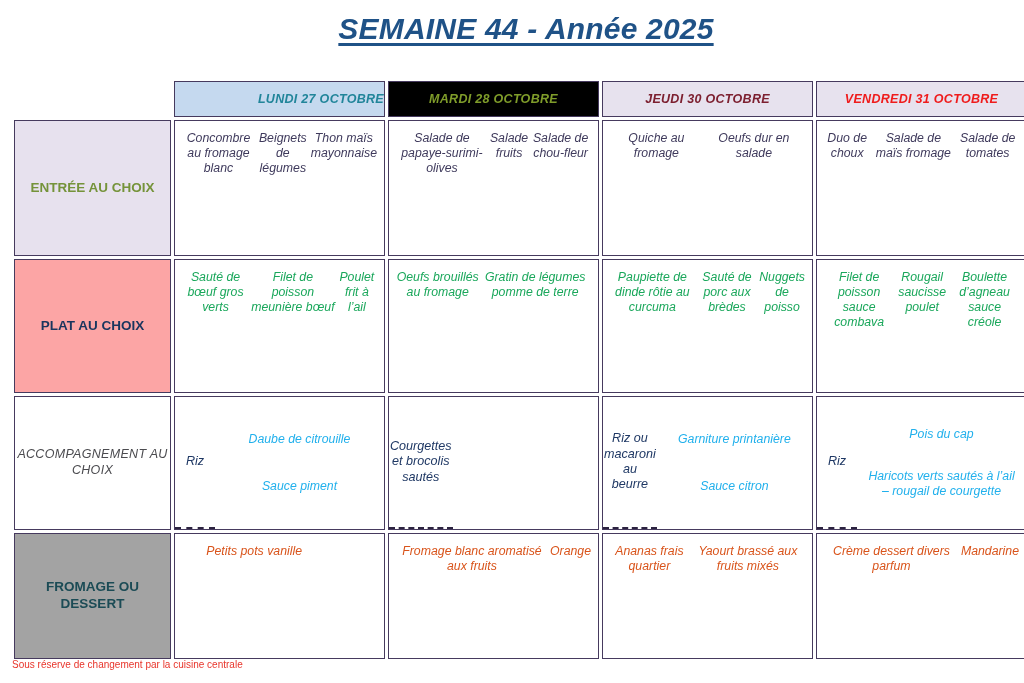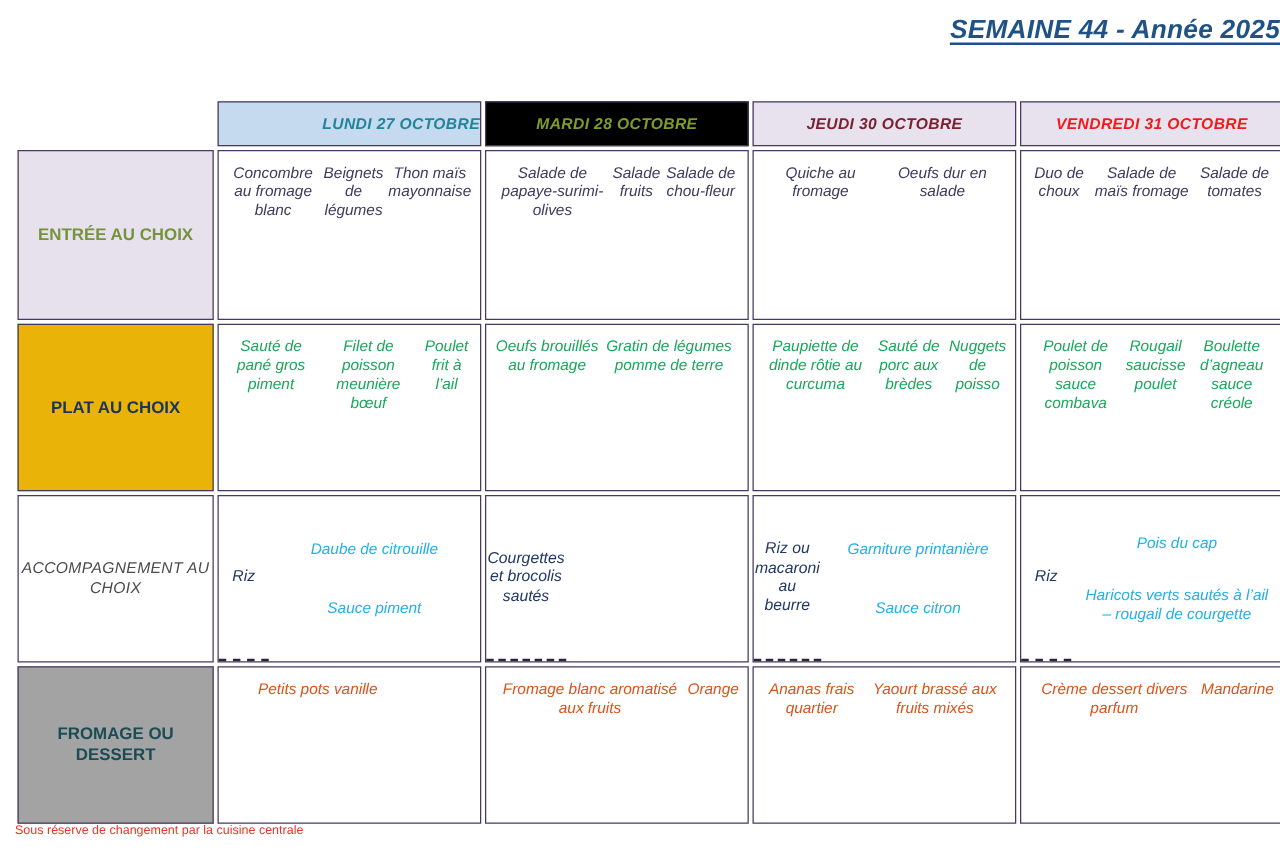--- a/index.html
+++ b/index.html
@@ -9,23 +9,23 @@
   }
   body {
     width: 1024px;
     height: 683px;
     font-family: "Liberation Sans", sans-serif;
     position: relative;
     overflow: hidden;
   }
 
   .page-title {
-    text-align: right;
+    text-align: center;
     color: #1f5287;
-    font-size: 21px;
+    font-size: 30px;
     font-weight: bold;
     font-style: italic;
     text-decoration: underline;
     text-underline-offset: 4px;
     margin-top: 12px;
     letter-spacing: 0.2px;
     margin-left: 28px;
   }
 
   .menu-table {
@@ -70,21 +70,21 @@
 
   
   .row-label {
     text-align: center;
     font-size: 13.5px;
     font-weight: bold;
     line-height: 1.25;
     padding: 4px 6px;
   }
   .row-label.lbl-entree  { background: #e7e1ee; color: #75933a; }
-  .row-label.lbl-plat    { background: #eab308; color: #19355e; }
+  .row-label.lbl-plat    { background: #fca5a5; color: #19355e; }
   .row-label.lbl-accomp  {
     background: #ffffff; color: #4b4b4f;
     font-weight: normal; font-style: italic; font-size: 12.5px;
     letter-spacing: 0.3px;
   }
   .row-label.lbl-dessert { background: #a3a3a3; color: #1b4b55; }
 
   
   .cell-inner {
     display: flex;
@@ -202,21 +202,21 @@
           <div class="dish">Salade de tomates</div>
         </div>
       </td>
     </tr>
 
     <tr class="r-plat">
       <td class="row-label lbl-plat">PLAT AU CHOIX</td>
 
       <td class="daycell">
         <div class="cell-inner">
-          <div class="dish">Sauté de pané gros piment</div>
+          <div class="dish">Sauté de bœuf gros verts</div>
           <div class="dish">Filet de poisson meunière bœuf</div>
           <div class="dish">Poulet frit à l’ail</div>
         </div>
       </td>
 
       <td class="daycell">
         <div class="cell-inner">
           <div class="dish">Oeufs brouillés au fromage</div>
           <div class="dish">Gratin de légumes pomme de terre</div>
           <div class="dish"></div>
@@ -226,21 +226,21 @@
       <td class="daycell">
         <div class="cell-inner">
           <div class="dish">Paupiette de dinde rôtie au curcuma</div>
           <div class="dish">Sauté de porc aux brèdes</div>
           <div class="dish">Nuggets de poisso</div>
         </div>
       </td>
 
       <td class="daycell">
         <div class="cell-inner">
-          <div class="dish">Poulet de poisson sauce combava</div>
+          <div class="dish">Filet de poisson sauce combava</div>
           <div class="dish">Rougail saucisse poulet</div>
           <div class="dish">Boulette d’agneau sauce créole</div>
         </div>
       </td>
     </tr>
 
     <tr class="r-accomp">
       <td class="row-label lbl-accomp">ACCOMPAGNEMENT AU CHOIX</td>
 
       <td class="daycell">

